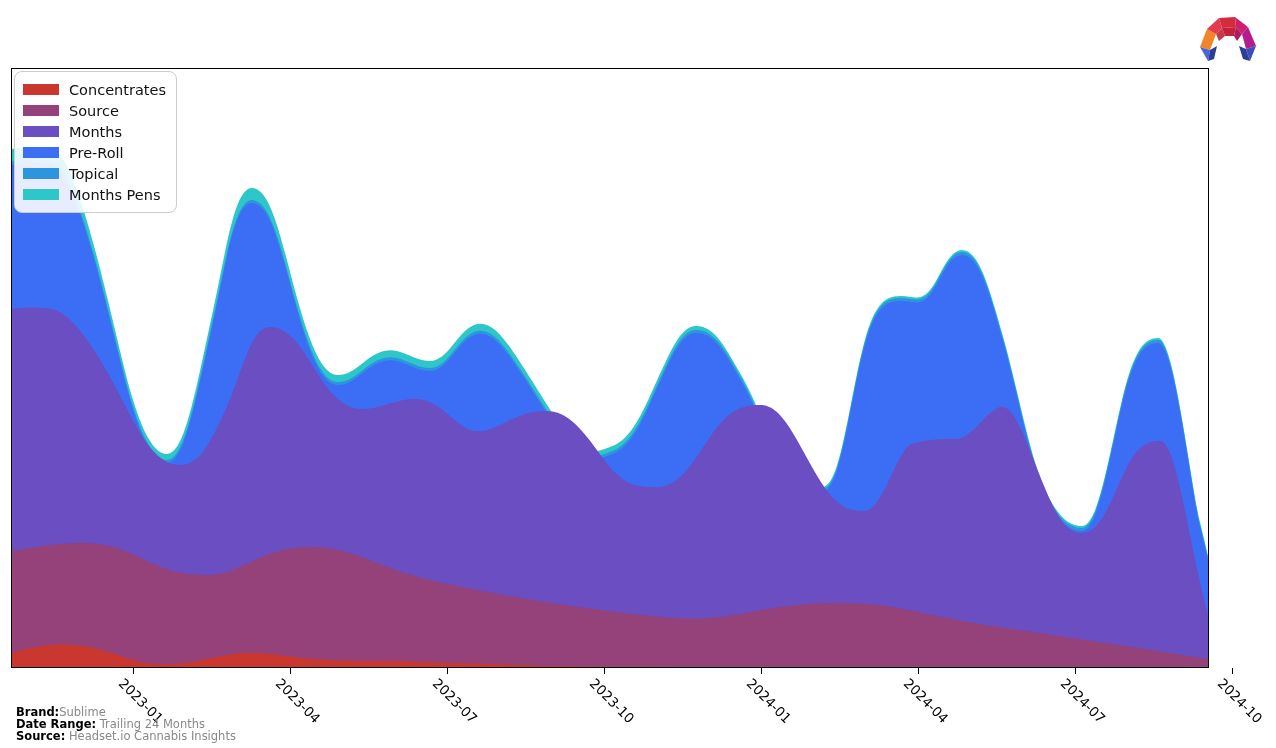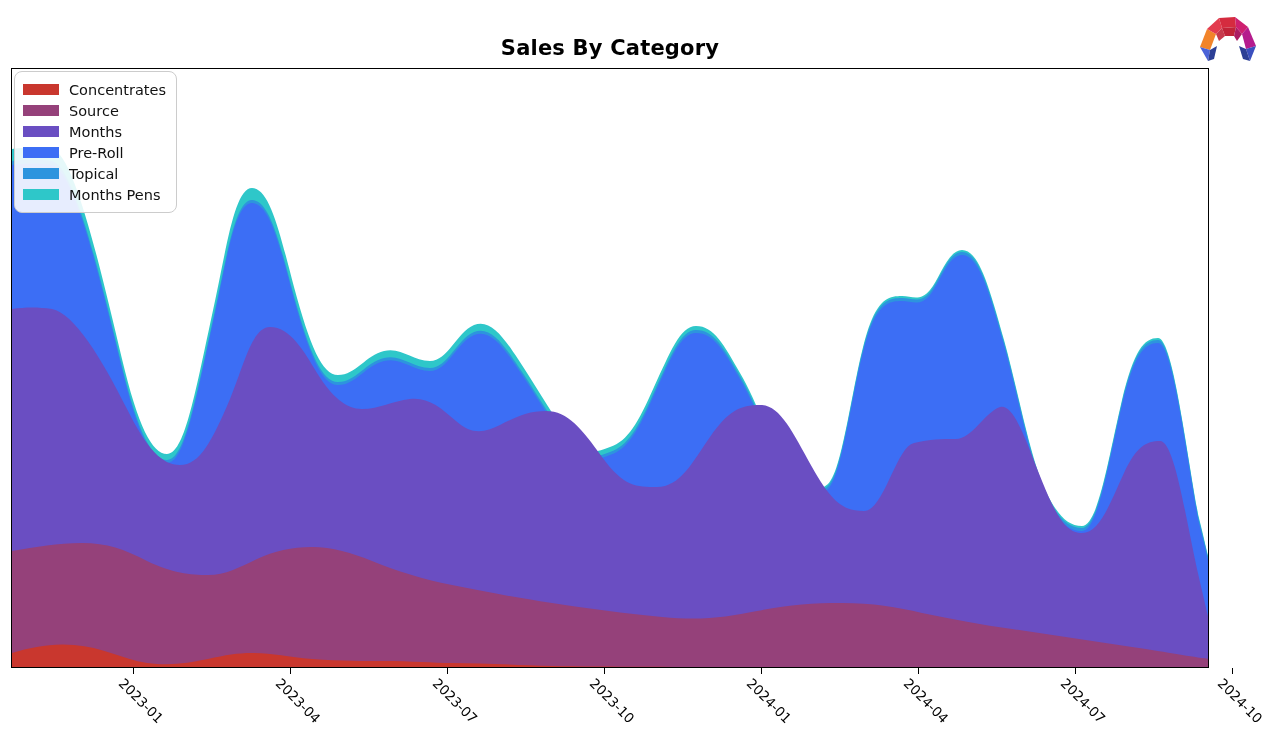--- a/index.html
+++ b/index.html
@@ -135,21 +135,20 @@
     color: #000000;
     font-weight: bold;
   }
   .footer-val { color: #888888; }
 </style>
 </head>
 <body>
 
 <div id="root">
 
-  <div class="chart-title">Sales By Category</div>
 
   <div class="logo">
     <svg class="logo-mark" viewBox="0 0 62 50">
 
       <polygon points="2,34 9,16 18,21 12,37" fill="#F2842A"></polygon>
       <polygon points="9,16 21,5 24,15 18,21" fill="#E33B4E"></polygon>
       <polygon points="21,5 37,4 38,14 24,15" fill="#D52B3F"></polygon>
       <polygon points="37,4 50,14 44,21 38,14" fill="#CE2070"></polygon>
       <polygon points="50,14 58,33 48,36 44,21" fill="#B51C8D"></polygon>
 
@@ -216,14 +215,27 @@
       <div class="tick-mark" style="left: 761px;"></div>
       <div class="tick-label" style="left: 755px;">2024-01</div>
       <div class="tick-mark" style="left: 918px;"></div>
       <div class="tick-label" style="left: 912px;">2024-04</div>
       <div class="tick-mark" style="left: 1075px;"></div>
       <div class="tick-label" style="left: 1069px;">2024-07</div>
       <div class="tick-mark" style="left: 1232px;"></div>
       <div class="tick-label" style="left: 1226px;">2024-10</div>
     </div>
 
+  <div class="footer">
+    <div class="footer-row">
+      <span class="footer-key">Brand:</span><span class="footer-val">Sublime</span>
+    </div>
+    <div class="footer-row">
+      <span class="footer-key">Date Range:</span>
+      <span class="footer-val">Trailing 24 Months</span>
+    </div>
+    <div class="footer-row">
+      <span class="footer-key">Source:</span>
+      <span class="footer-val">Headset.io Cannabis Insights</span>
+    </div>
+  </div>
 
 </div>
 
 </body></html>

